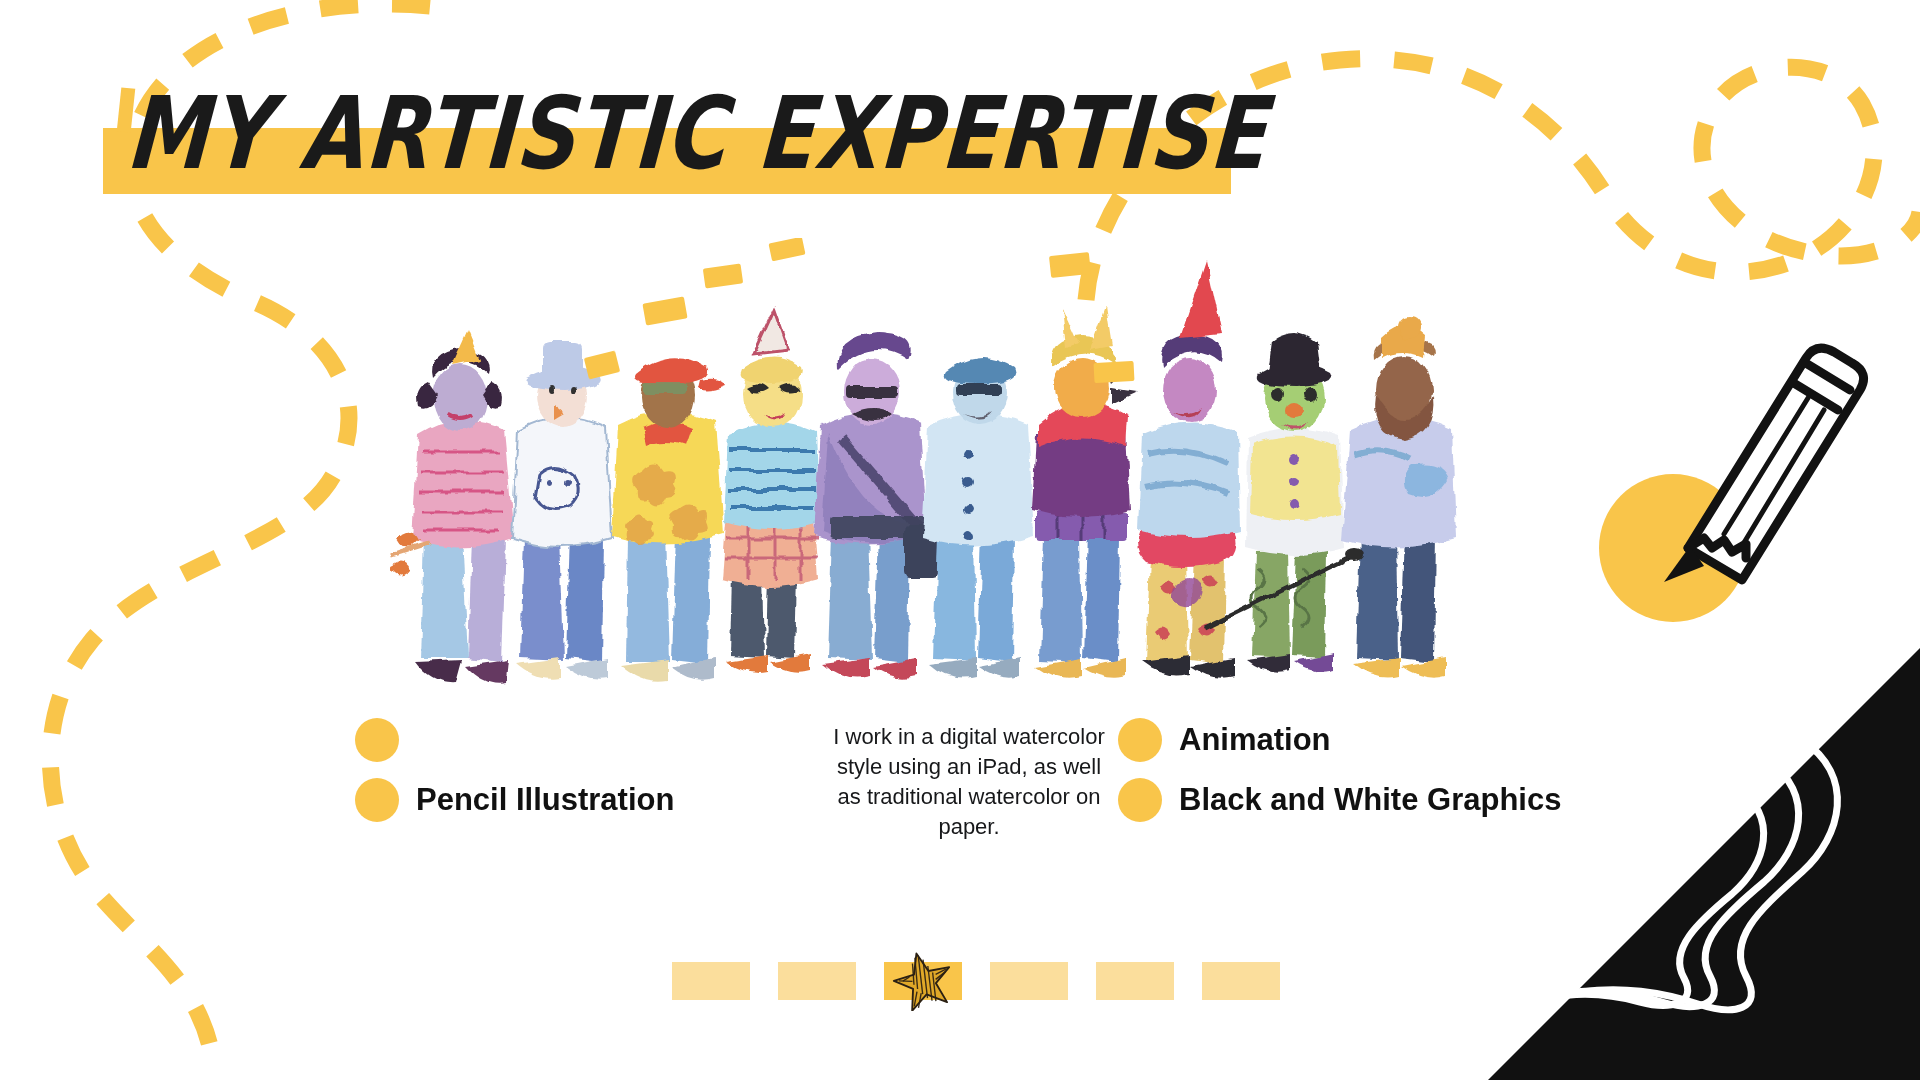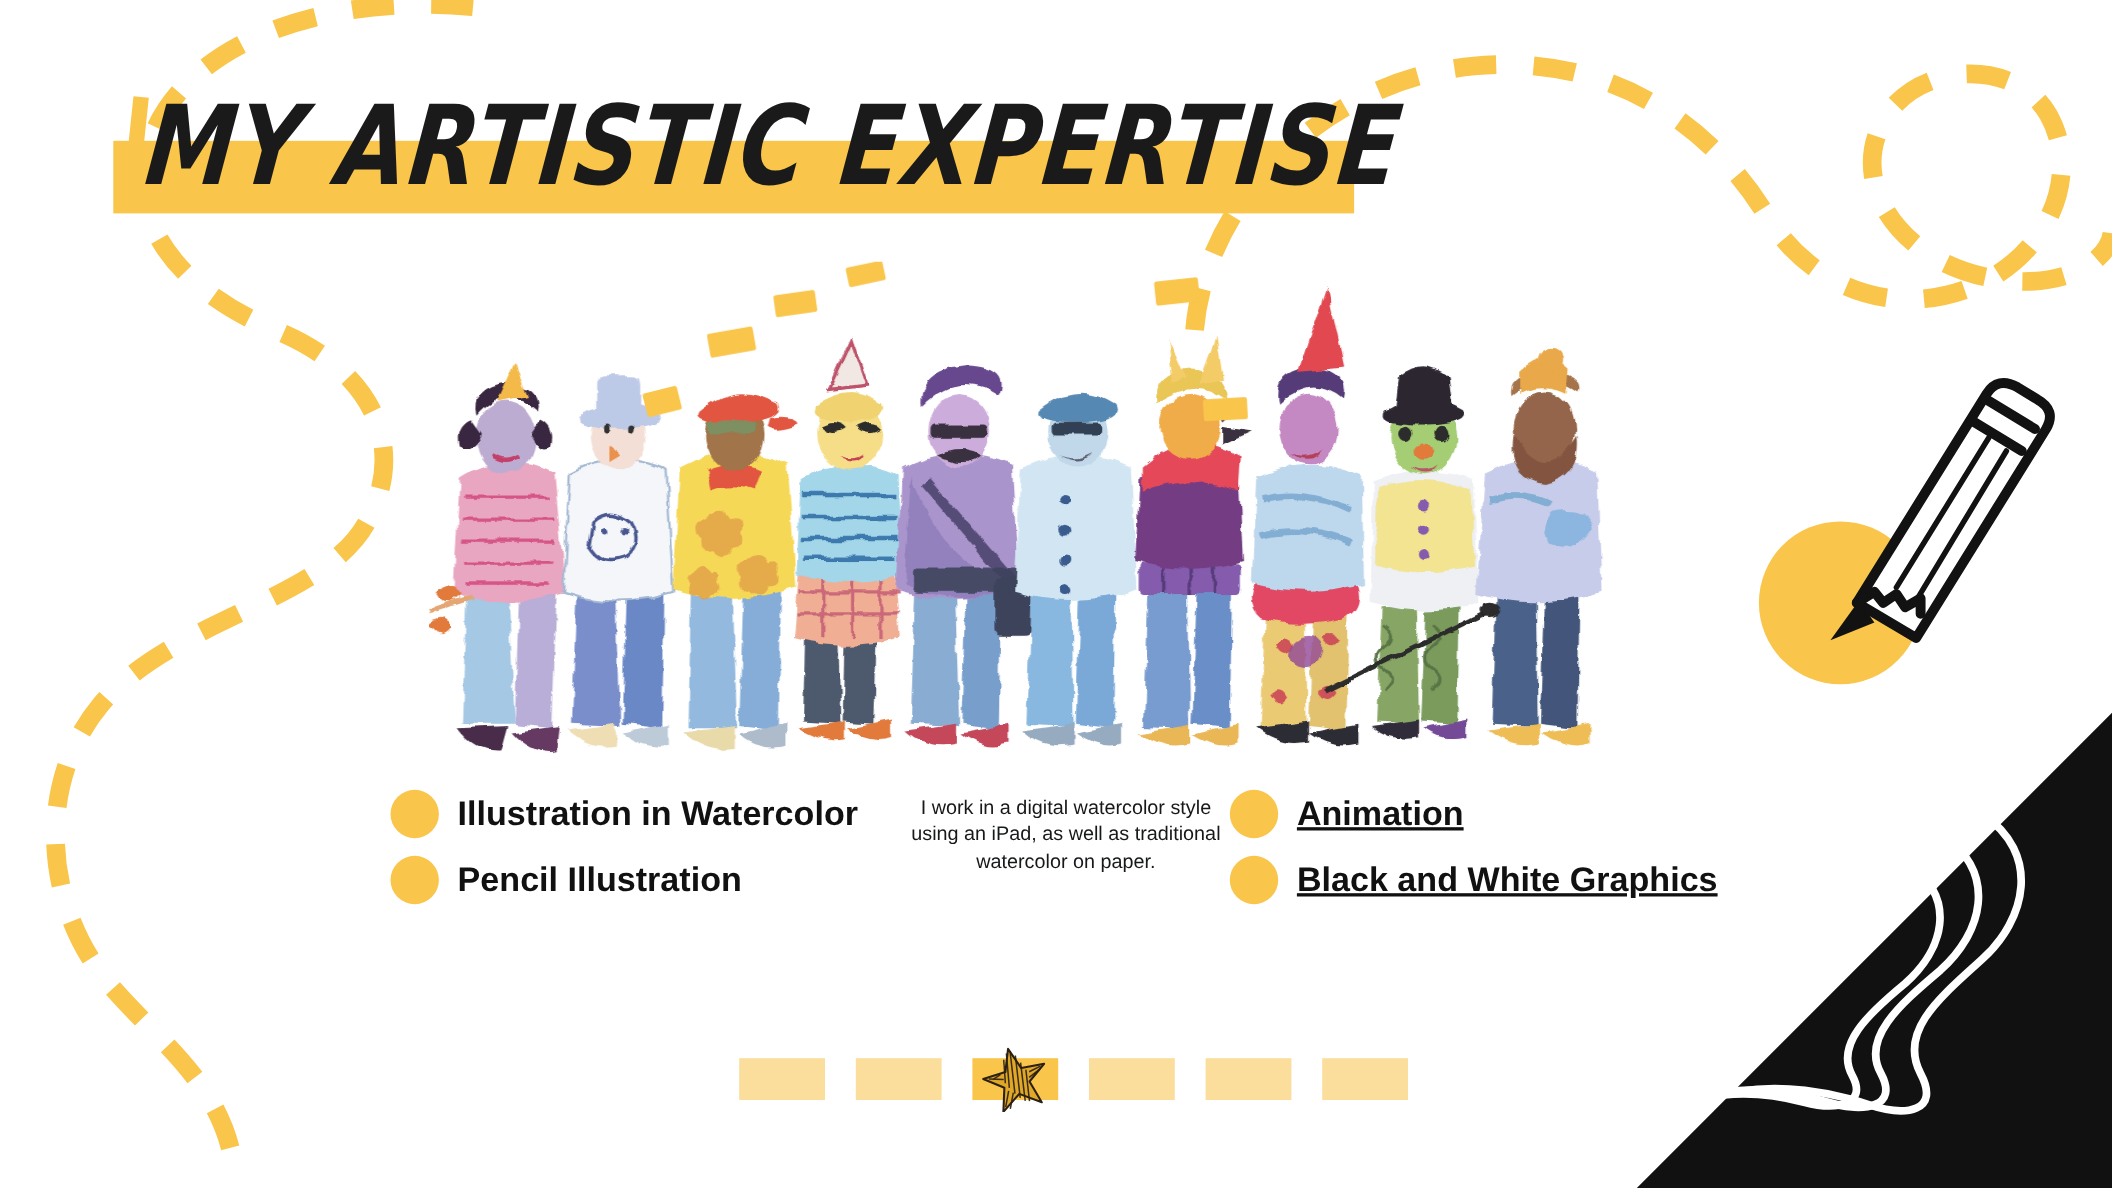--- a/index.html
+++ b/index.html
@@ -82,29 +82,29 @@
     background:#F9C54A;
     margin-right:17px;
   }
   .skill-label {
     font-size:31px;
     font-weight:bold;
     color:#111111;
     white-space:nowrap;
     line-height:1.05;
   }
-  #skills-right .skill-label { font-size:31px;text-decoration:underline; }
+  #skills-right .skill-label { font-size:31px; }
 
   
   #center-note {
     position:absolute;
     left:824px; top:722px;
     width:290px;
     text-align:center;
-    font-size:18px;
+    font-size:22px;
     line-height:1.36;
     color:#17181a;
   }
 
   
   #pagination {
     position:absolute;
     left:672px; top:962px;
     display:flex;
     gap:28px;
@@ -413,21 +413,20 @@
         <rect x="196" y="116" width="32" height="22" rx="2" transform="rotate(-14 212 127)"></rect>
         <rect x="660" y="16" width="40" height="22" rx="2" transform="rotate(-6 680 27)"></rect>
         <rect x="704" y="124" width="40" height="20" rx="2" transform="rotate(-3 724 134)"></rect>
       </g>
     </svg>
   </div>
 
   <div id="skills-left" class="skill-col">
     <div class="skill-row">
       <span class="bullet"></span>
-      <span class="skill-label">Illustration in Watercolor</span>
     </div>
     <div class="skill-row">
       <span class="bullet"></span>
       <span class="skill-label">Pencil Illustration</span>
     </div>
   </div>
 
   <div id="skills-right" class="skill-col">
     <div class="skill-row">
       <span class="bullet"></span>

